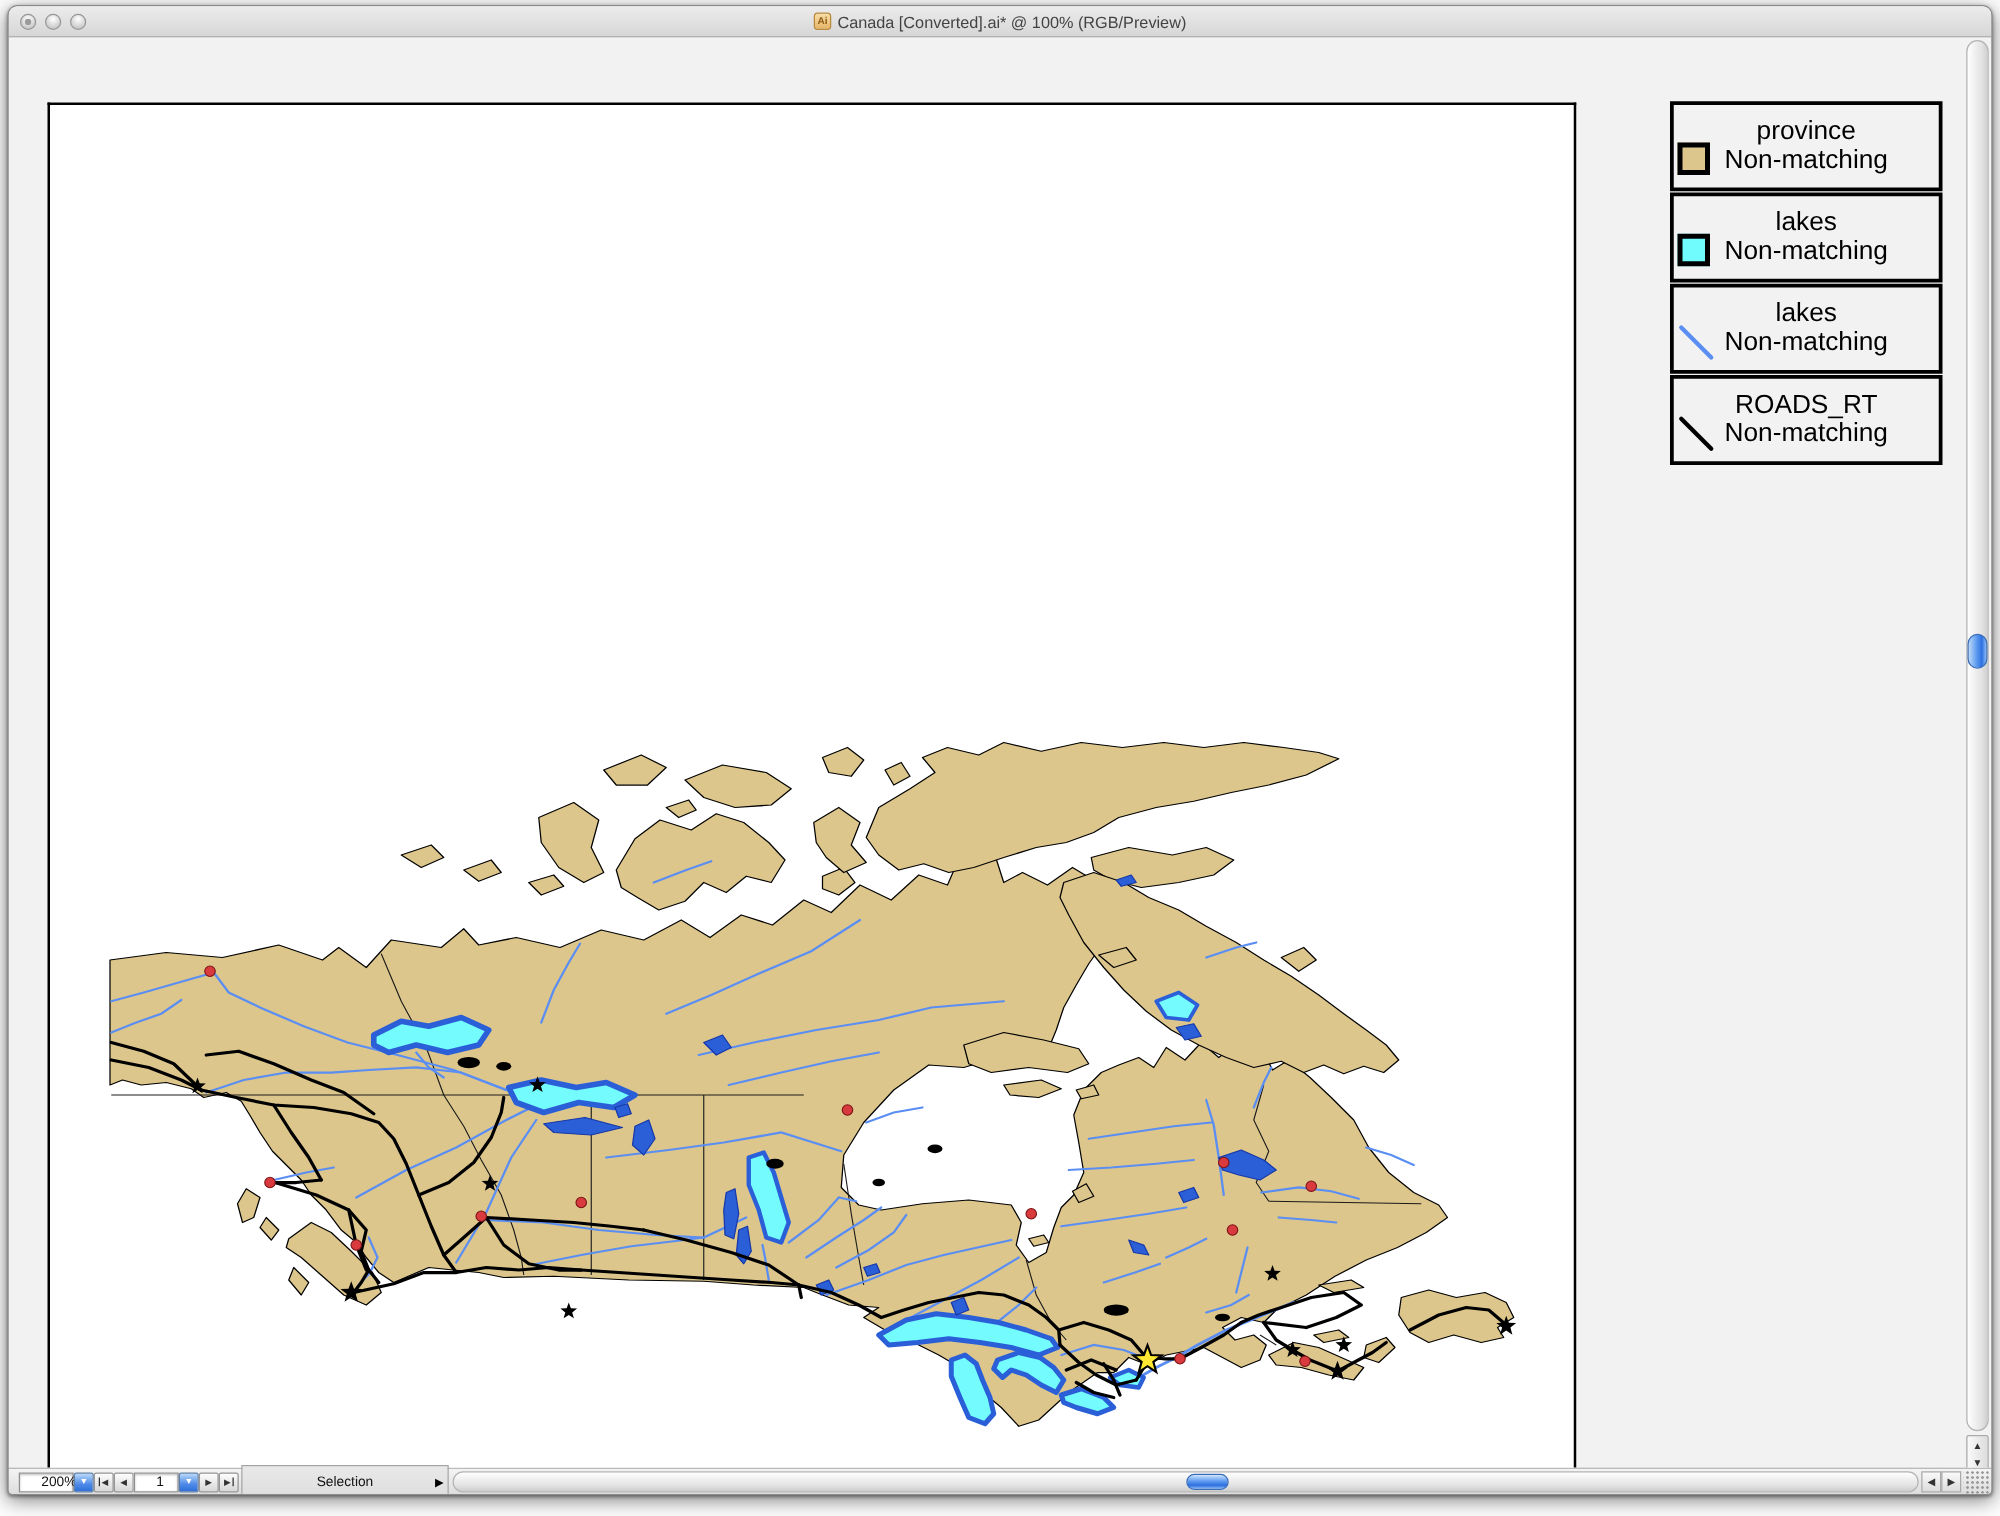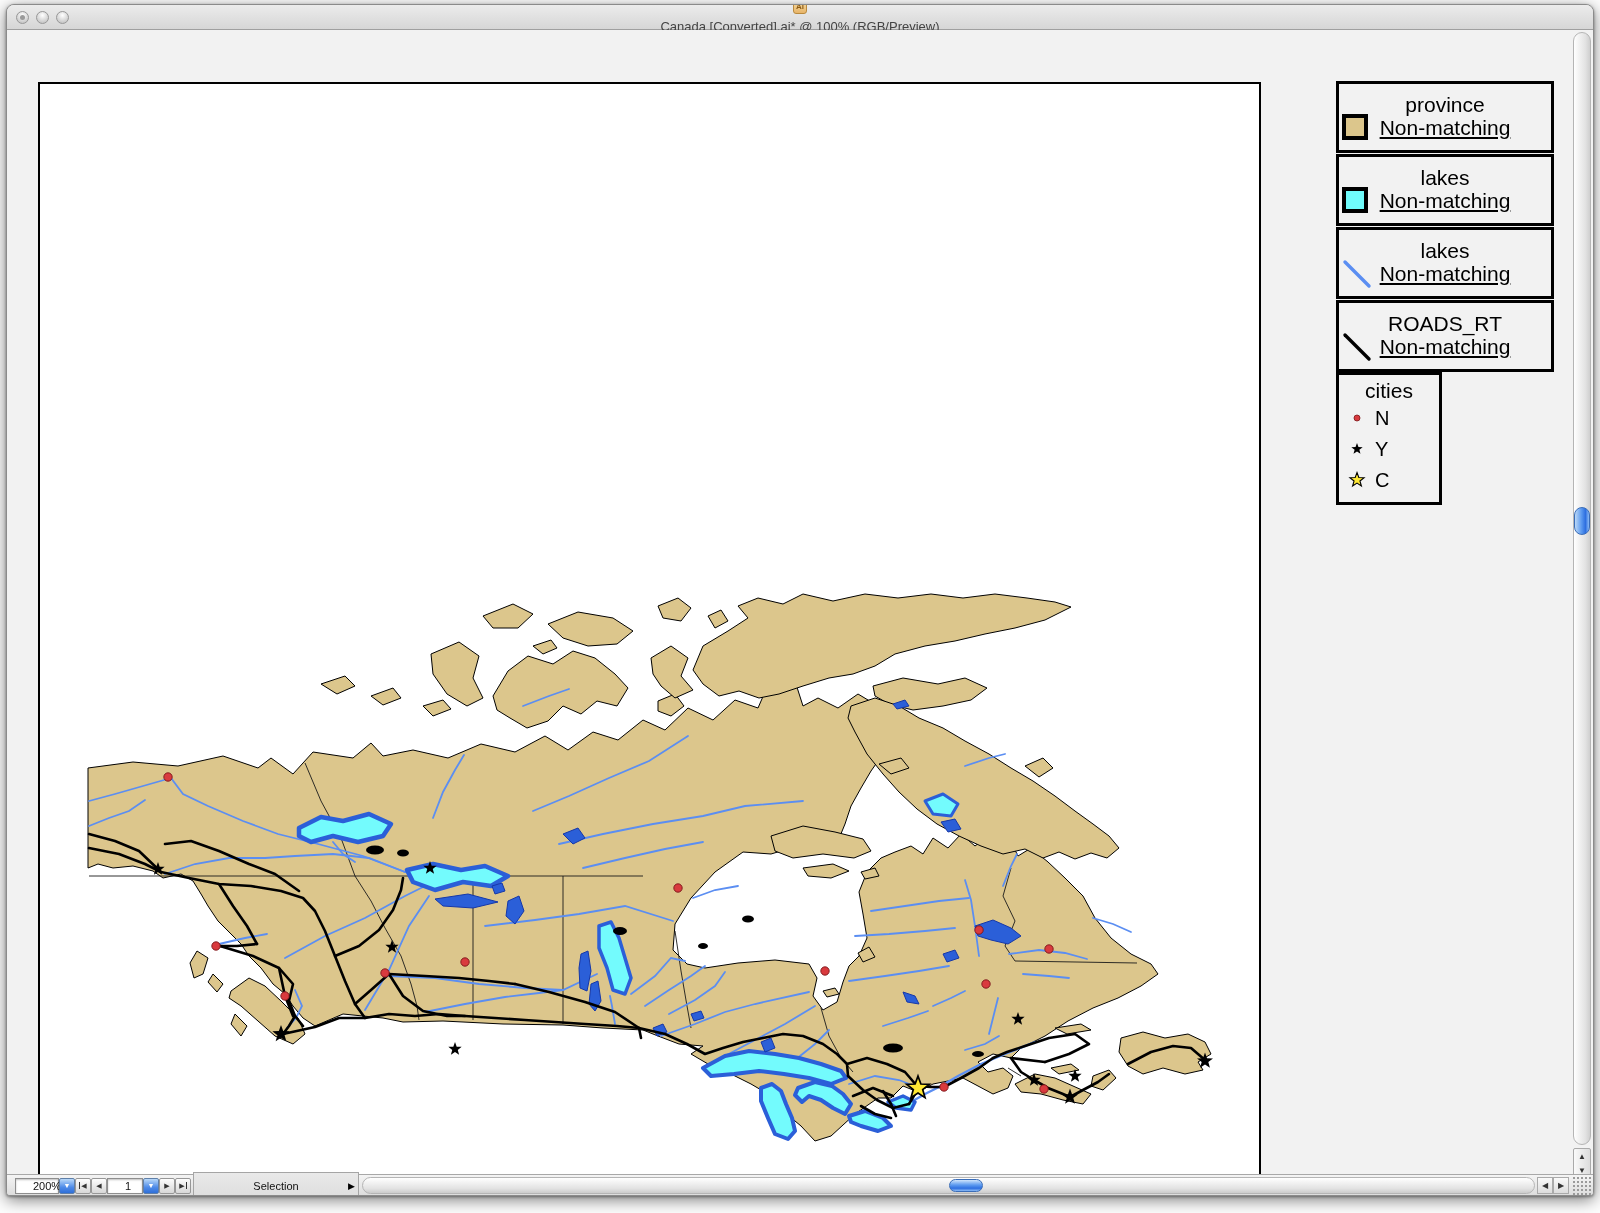--- a/index.html
+++ b/index.html
@@ -11,35 +11,35 @@
     border:1px solid #8b8b8b;}
   
   .titlebar{height:25px;background:linear-gradient(#ececec,#d6d6d6);
     border-bottom:1px solid #9f9f9f;display:flex;align-items:center;position:relative;}
   .lights{display:flex;gap:7px;margin-left:9px;}
   .light{width:13px;height:13px;border-radius:50%;border:1px solid #979797;
     background:radial-gradient(circle at 50% 30%,#ffffff,#d8d8d8 55%,#b9b9b9);}
   .light.first:after{content:"";display:block;width:5px;height:5px;border-radius:50%;
     background:#9a9a9a;margin:3px auto;}
   .titletext{position:absolute;left:0;right:0;text-align:center;font-size:13px;
-    color:#434343;display:flex;justify-content:center;align-items:center;gap:5px;flex-direction:column;}
+    color:#434343;display:flex;justify-content:center;align-items:center;gap:5px;}
   .ai-icon{display:inline-block;width:14px;height:14px;border-radius:3px;
     background:linear-gradient(#f6dda6,#e7b468);border:1px solid #b9893d;
     color:#8a5a14;font-size:8px;font-weight:bold;line-height:12px;text-align:center;}
   
   .content{position:relative;width:100%;height:1144px;background:#f2f2f2;overflow:hidden;}
   .artboard{position:absolute;left:31px;top:52px;width:1223px;height:1095px;
     background:#fff;border:2px solid #000;border-bottom:none;}
   .artboard svg{position:absolute;left:0;top:0;}
   
   .legend{position:absolute;left:1329px;top:51px;width:218px;}
   .lgbox{border:3px solid #000;height:72px;margin-bottom:1px;position:relative;
     text-align:center;color:#000;}
   .lgname{font-size:21px;margin-top:9px;line-height:23px;}
-  .lgstatus{font-size:21px;line-height:24px;text-decoration:underline;}
+  .lgstatus{font-size:21px;line-height:24px;}
   .lgswatch{position:absolute;left:3px;top:30px;width:26px;height:26px;border:4px solid #000;}
   .lgswatch.province{background:#dcc68c;}
   .lgswatch.lakes{background:#70fcfc;}
   .lgline{position:absolute;left:2px;top:26px;}
   .citiesbox{border:3px solid #000;width:106px;height:133px;margin-top:-1px;
     position:relative;color:#000;}
   .citiestitle{font-size:21px;text-align:center;margin-top:4px;}
   .cityrow{position:absolute;left:0;width:100%;height:24px;}
   .citymarker{position:absolute;left:7px;top:0;width:22px;height:22px;}
   .citylabel{position:absolute;left:36px;top:0;font-size:20px;}
@@ -329,41 +329,20 @@
         <div class="lgname">lakes</div>
         <div class="lgstatus">Non-matching</div>
       </div>
       <div class="lgbox">
         <svg class="lgline" width="34" height="36">
           <line x1="4" y1="6" x2="28" y2="30" stroke="#000" stroke-width="3.4" stroke-linecap="round"></line>
         </svg>
         <div class="lgname">ROADS_RT</div>
         <div class="lgstatus">Non-matching</div>
       </div>
-      <div class="citiesbox">
-        <div class="citiestitle">cities</div>
-        <div class="cityrow" style="top:32px;">
-          <svg class="citymarker" width="22" height="22">
-            <circle cx="11" cy="11" r="3" fill="#d93a3e" stroke="#7a1518" stroke-width="0.8"></circle>
-          </svg>
-          <span class="citylabel">N</span>
-        </div>
-        <div class="cityrow" style="top:63px;">
-          <svg class="citymarker" width="22" height="22" viewBox="-11 -11 22 22">
-            <path d="M0,-6 L1.45,-2 L5.7,-1.85 L2.35,0.8 L3.5,4.85 L0,2.5 L-3.5,4.85 L-2.35,0.8 L-5.7,-1.85 L-1.45,-2 Z" fill="#000"></path>
-          </svg>
-          <span class="citylabel">Y</span>
-        </div>
-        <div class="cityrow" style="top:94px;">
-          <svg class="citymarker" width="22" height="22" viewBox="-11 -11 22 22">
-            <path d="M0,-7.5 L1.8,-2.5 L7.1,-2.3 L2.95,1 L4.4,6 L0,3.1 L-4.4,6 L-2.95,1 L-7.1,-2.3 L-1.8,-2.5 Z" fill="#ffe834" stroke="#000" stroke-width="1.1"></path>
-          </svg>
-          <span class="citylabel">C</span>
-        </div>
-      </div>
     </div>
 
     <div class="vscroll">
       <div class="vtrack"></div>
       <div class="vthumb"></div>
       <div class="varrows">
         <span>▲</span>
         <span>▼</span>
       </div>
     </div>

